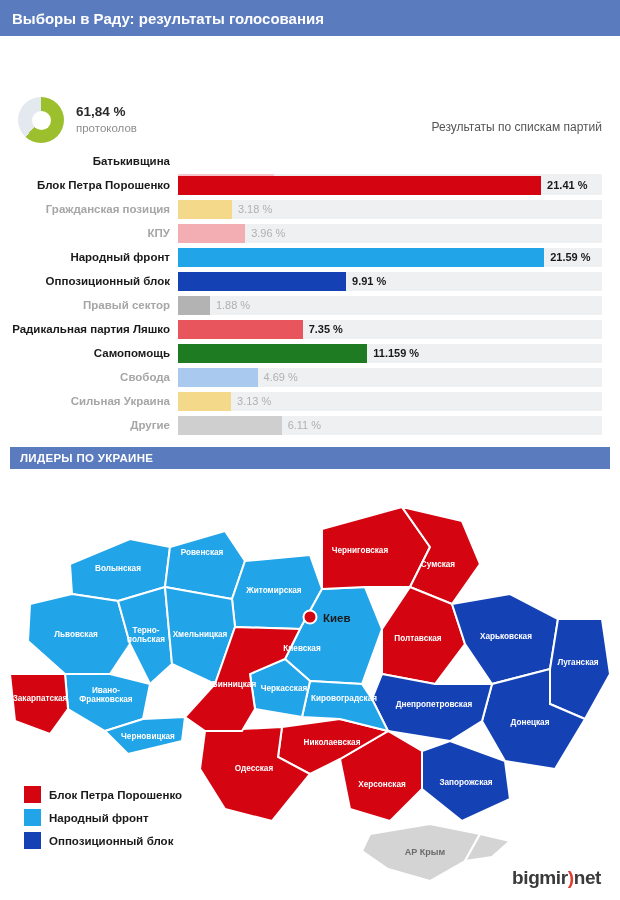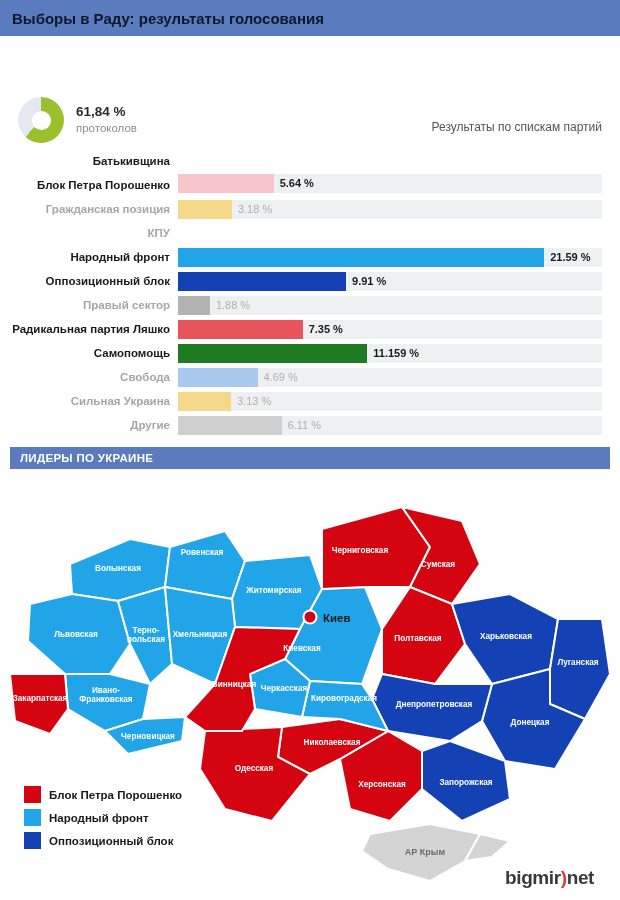--- a/index.html
+++ b/index.html
@@ -17,21 +17,21 @@
   
   .header {
     height: 36px;
     background: #5b7bbf;
     display: flex;
     align-items: center;
     justify-content: space-between;
     padding: 0 12px;
   }
   .header-title {
-    color: #0f172a;
+    color: #ffffff;
     font-size: 15px;
     font-weight: bold;
   }
   .header-date {
     color: #d7e1f3;
     font-size: 12.5px;
   }
 
   
   .top-block {
@@ -174,21 +174,21 @@
   }
   .legend-text {
     font-size: 11.5px;
     font-weight: bold;
     color: #1a1a1a;
   }
 
   
   .footer {
     position: absolute;
-    left: 0; right: 8px; bottom: 0;
+    left: 0; right: 1px; bottom: 0;
     height: 44px;
     display: flex;
     align-items: center;
     justify-content: flex-end;
     padding-right: 18px;
   }
   .logo {
     font-size: 19px;
     font-weight: bold;
     color: #3a3a3a;
@@ -216,30 +216,38 @@
 <div class="bars" id="bars">
     <div class="bar-row">
       <div class="bar-name major">Батькивщина</div>
       <div class="bar-track" style="background: rgb(238, 240, 242); margin-top: 44px;">
         <div class="bar-fill" style="width: 22.56%; background: rgb(247, 198, 205);"></div>
         <div class="bar-value major" style="left: 22.56%;">5.64 %</div>
       </div>
     </div>
     <div class="bar-row">
       <div class="bar-name major">Блок Петра Порошенко</div>
+      <div class="bar-track" style="background: rgb(238, 240, 242);">
+        <div class="bar-fill" style="width: 85.64%; background: rgb(212, 5, 17);"></div>
+        <div class="bar-value major" style="left: 85.64%;">21.41 %</div>
+      </div>
     </div>
     <div class="bar-row">
       <div class="bar-name minor">Гражданская позиция</div>
       <div class="bar-track" style="background: rgb(238, 240, 242);">
         <div class="bar-fill" style="width: 12.72%; background: rgb(245, 217, 138);"></div>
         <div class="bar-value minor" style="left: 12.72%;">3.18 %</div>
       </div>
     </div>
     <div class="bar-row">
       <div class="bar-name minor">КПУ</div>
+      <div class="bar-track" style="background: rgb(238, 240, 242);">
+        <div class="bar-fill" style="width: 15.84%; background: rgb(243, 174, 180);"></div>
+        <div class="bar-value minor" style="left: 15.84%;">3.96 %</div>
+      </div>
     </div>
     <div class="bar-row">
       <div class="bar-name major">Народный фронт</div>
       <div class="bar-track" style="background: rgb(238, 240, 242);">
         <div class="bar-fill" style="width: 86.36%; background: rgb(34, 164, 232);"></div>
         <div class="bar-value major" style="left: 86.36%;">21.59 %</div>
       </div>
     </div>
     <div class="bar-row">
       <div class="bar-name major">Оппозиционный блок</div>

